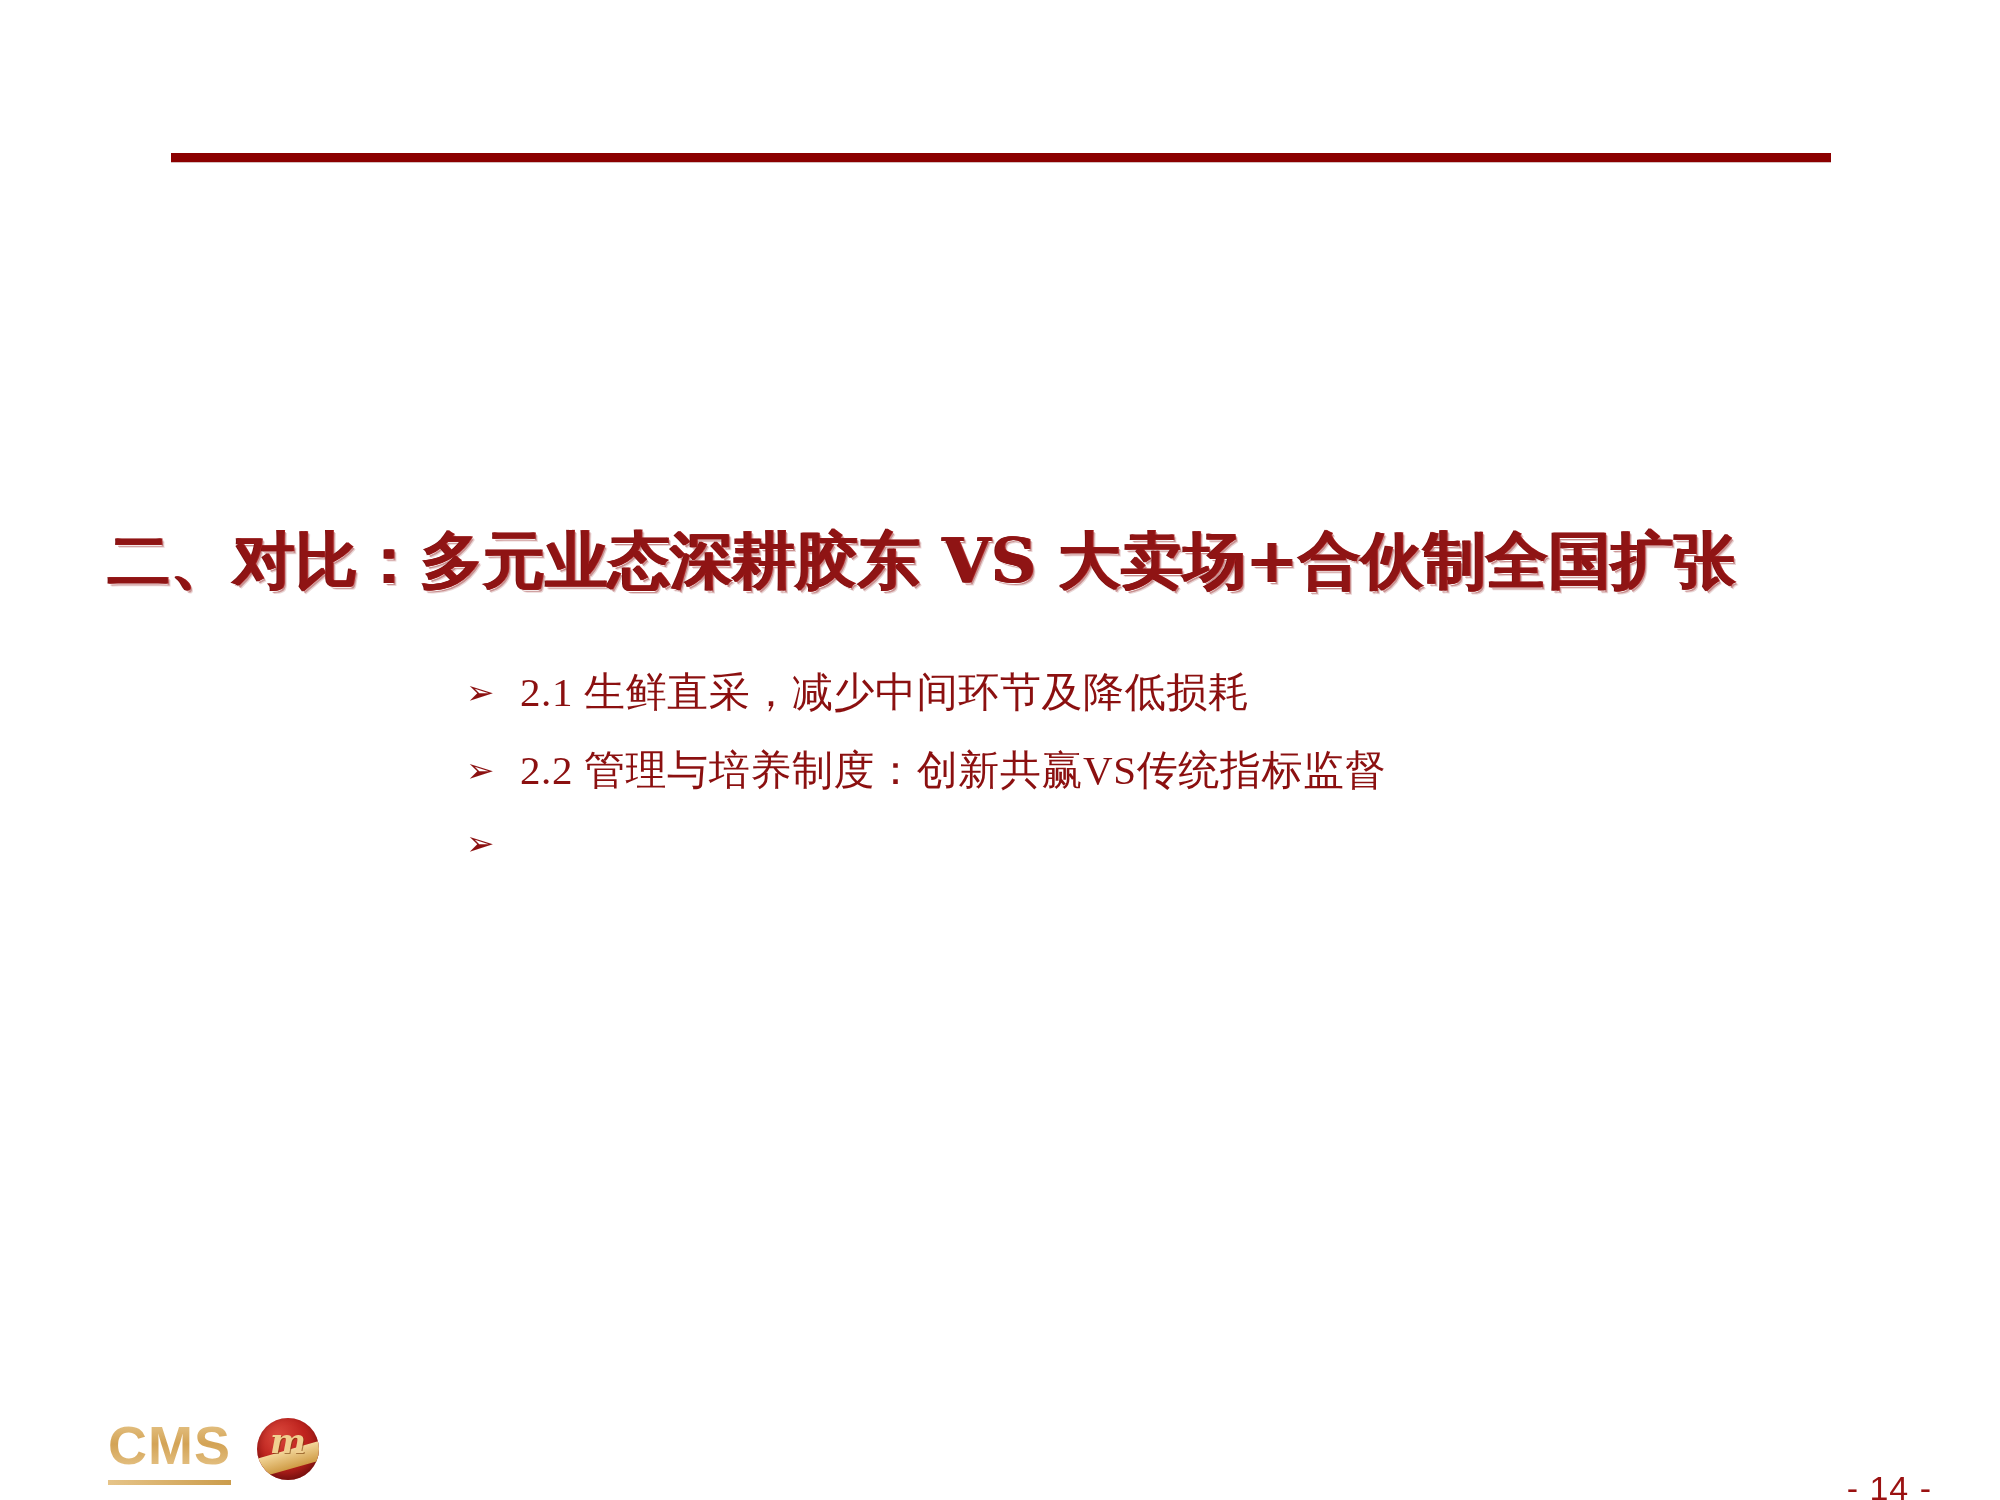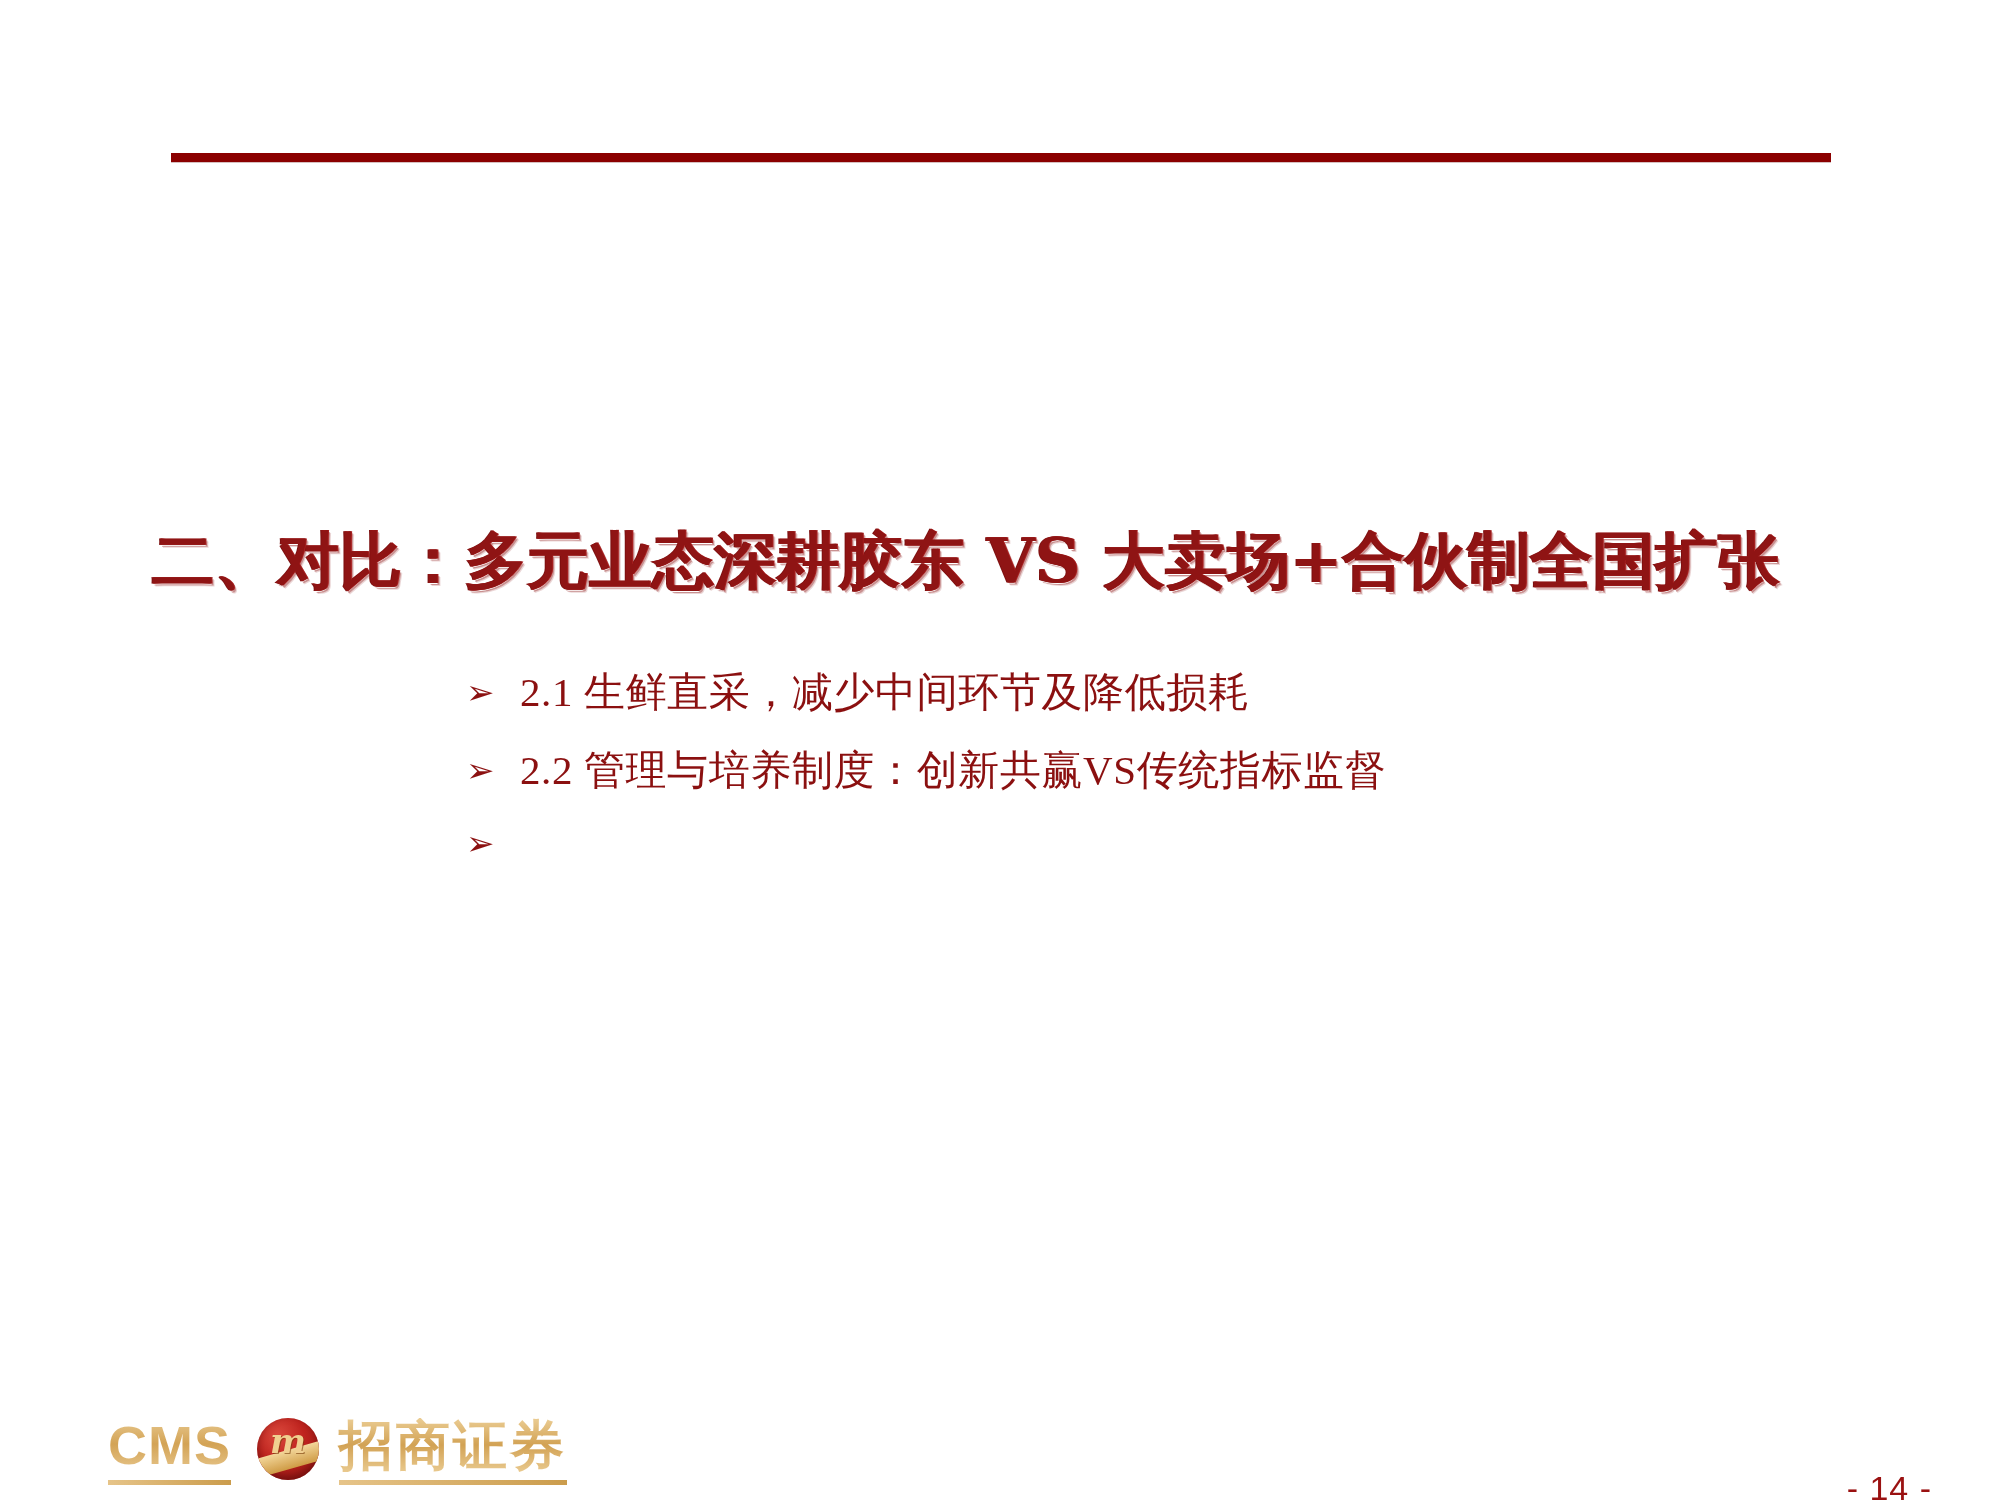--- a/index.html
+++ b/index.html
@@ -48,21 +48,20 @@
     letter-spacing: 0.5px;
     color: #8f1414;
     white-space: nowrap;
     
     text-shadow:
        1px  0px 0 #a82020,
       -1px  0px 0 #7d1010,
        0px  1px 0 #ffffff,
        2px  2px 0 rgba(140,20,20,0.35),
        3px  3px 0 rgba(140,20,20,0.18);
-    margin-left: 44px;
   }
 
   
   .bullets {
     position: absolute;
     left: 466px;
     top: 672px;
     width: 1300px;
   }
   .bullet-row {
@@ -222,18 +221,17 @@
     </div>
 
   </div>
 
   <div class="logo">
     <span class="logo-cms">CMS</span>
     <span class="logo-emblem">
       <span class="band"></span>
       <span class="mark">m</span>
     </span>
-    <span class="logo-cn">招商证券</span>
   </div>
 
   <div class="page-number">- 14 -</div>
 
 </div>
 
 </body></html>

